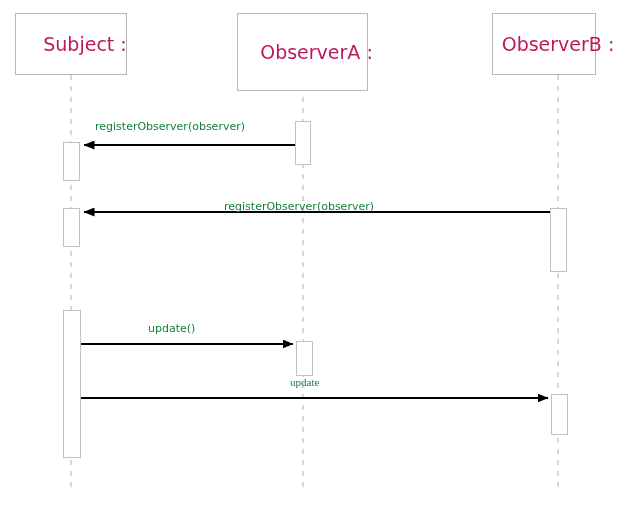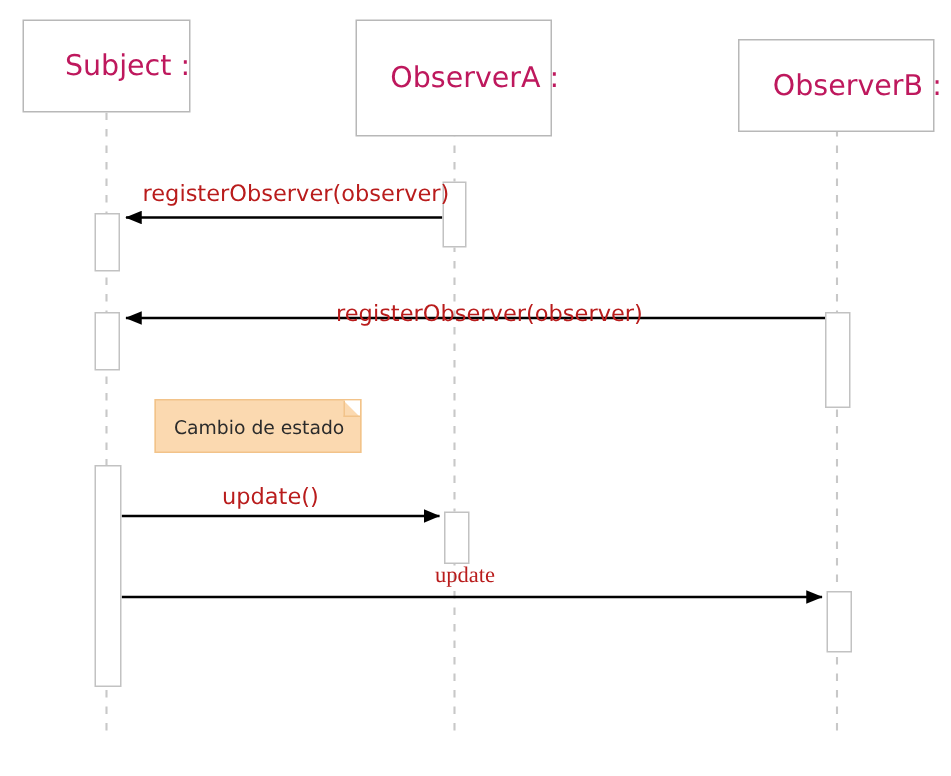--- a/index.html
+++ b/index.html
@@ -44,22 +44,22 @@
     margin-left: 28px;
   }
   .activation-bar {
     position: absolute;
     background: #ffffff;
     border: 1px solid #c2c2c2;
     box-sizing: border-box;
   }
   .msg-label {
     position: absolute;
-    font-size: 15px;
-    color: #b91c1c;
+    font-size: 11px;
+    color: #15803d;
     white-space: nowrap;
     text-align: center;
   }
   .note-box {
     position: absolute;
     background: #fbd9b0;
     border: 1px solid #f2c38a;
     box-sizing: border-box;
     display: flex;
     align-items: center;
@@ -121,21 +121,21 @@
   </svg>
 
   <div class="participant-box" style="left:15px; top:13px; width:112px; height:62px;">
     <span class="participant-label">Subject :</span>
   </div>
 
   <div class="participant-box" style="left:237px; top:13px; width:131px; height:78px;">
     <span class="participant-label">ObserverA :</span>
   </div>
 
-  <div class="participant-box" style="left:492px; top:26px; width:131px; height:62px;justify-content:center;">
+  <div class="participant-box" style="left:492px; top:13px; width:104px; height:62px;justify-content:center;">
     <span class="participant-label">ObserverB :</span>
   </div>
 
   <div class="activation-bar" style="left:63px; top:142px; width:17px; height:39px;"></div>
   <div class="activation-bar" style="left:63px; top:208px; width:17px; height:39px;"></div>
   <div class="activation-bar" style="left:63px; top:310px; width:18px; height:148px;"></div>
 
   <div class="activation-bar" style="left:295px; top:121px; width:16px; height:44px;"></div>
   <div class="activation-bar" style="left:296px; top:341px; width:17px; height:35px;"></div>
 
@@ -143,19 +143,14 @@
   <div class="activation-bar" style="left:551px; top:394px; width:17px; height:41px;"></div>
 
   <div class="msg-label" style="left:95px; top:120px;">registerObserver(observer)</div>
 
   <div class="msg-label" style="left:224px; top:200px;">registerObserver(observer)</div>
 
   <div class="msg-label" style="left:148px; top:322px;">update()</div>
 
   <div class="msg-label" style="left:290px; top:376px;font-family:Liberation Serif, serif;">update</div>
 
-  <div class="note-box" style="left:103px; top:266px; width:138px; height:36px;">
-    <span class="note-text">Cambio de estado</span>
-    <span class="note-fold"></span>
-    <span class="note-fold-line"></span>
-  </div>
 
 </div>
 
 </body></html>

